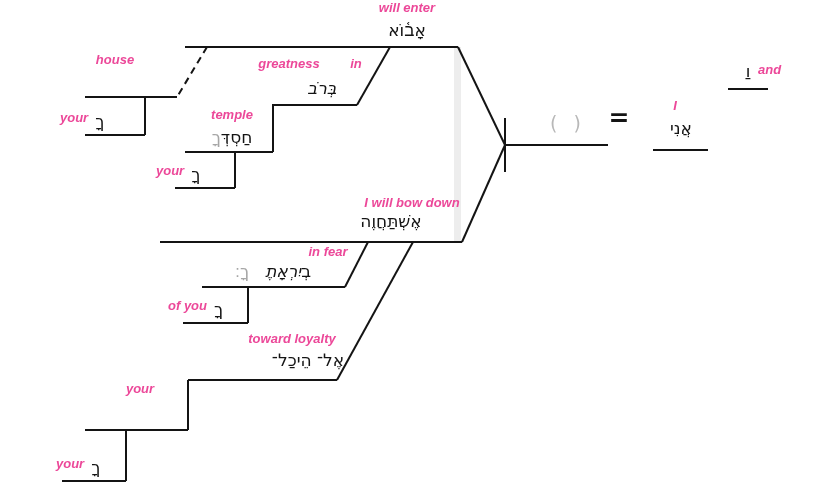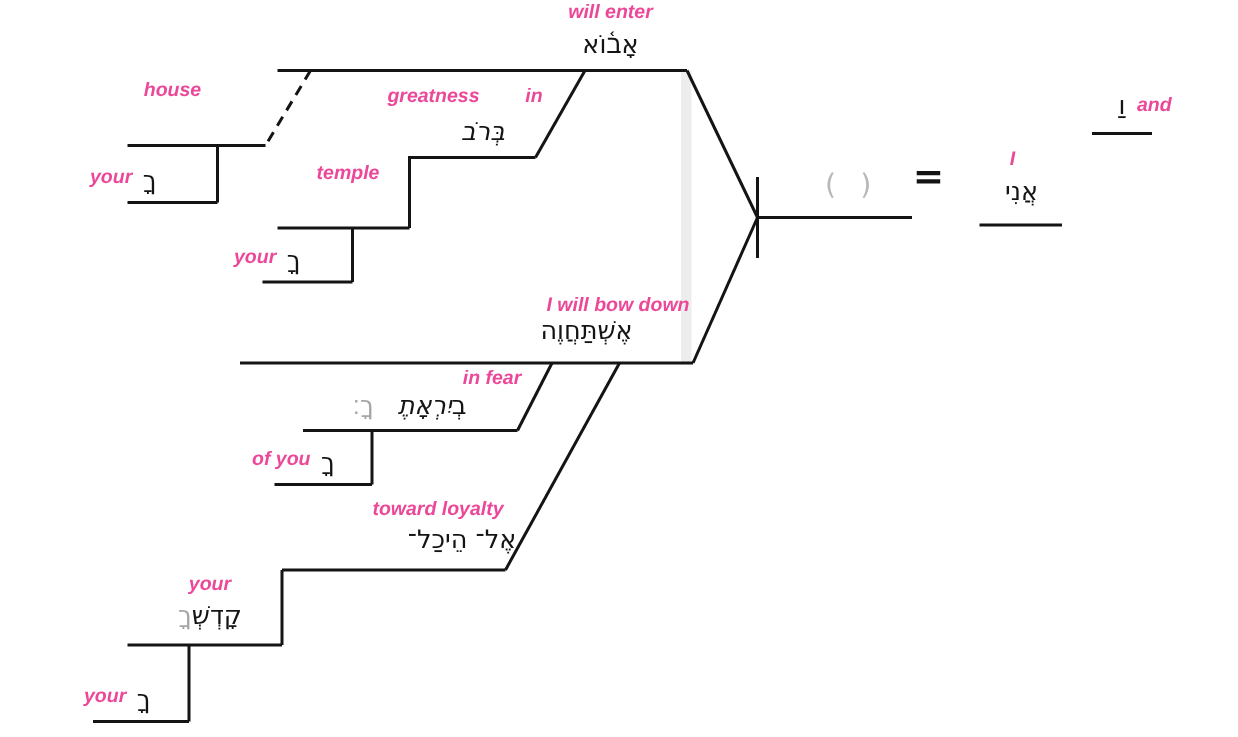--- a/index.html
+++ b/index.html
@@ -79,20 +79,21 @@
 </div>
 <div class="node" style="left:338px;top:57px;width:36px">
   <div class="gloss">in</div>
 </div>
 <div class="node" style="left:268px;top:73px;width:92px">
   <div class="heb"><span class="prep" style="margin-left:0">בְּ</span><span class="prep">רֹב</span></div>
 </div>
 
 <div class="node" style="left:188px;top:108px;width:88px">
   <div class="gloss">temple</div>
+  <div class="heb"><span>חַסְדְּ</span><span class="suffix">ךָ</span></div>
 </div>
 <div class="wordrow" style="left:156px;top:159px;height:29px">
   <span class="gloss">your</span>
   <span class="heb">ךָ</span>
 </div>
 
 <div class="node" style="left:344px;top:196px;width:136px">
   <div class="gloss">I will bow down</div>
 </div>
 <div class="node" style="left:330px;top:206px;width:122px">
@@ -112,21 +113,20 @@
 
 <div class="node" style="left:230px;top:332px;width:124px">
   <div class="gloss">toward loyalty</div>
 </div>
 <div class="node" style="left:246px;top:345px;width:124px">
   <div class="heb">אֶל־ הֵיכַל־</div>
 </div>
 
 <div class="node" style="left:94px;top:382px;width:92px">
   <div class="gloss">your</div>
-  <div class="heb"><span>קָדְשְׁ</span><span class="suffix">ךָ</span></div>
 </div>
 <div class="wordrow" style="left:56px;top:452px;height:29px">
   <span class="gloss">your</span>
   <span class="heb">ךָ</span>
 </div>
 
 <div class="placeholder" style="left:536px;top:112px;width:64px">( )</div>
 <div class="equals" style="left:598px;top:103px;width:42px">=</div>
 
 <div class="node" style="left:655px;top:99px;width:40px">

